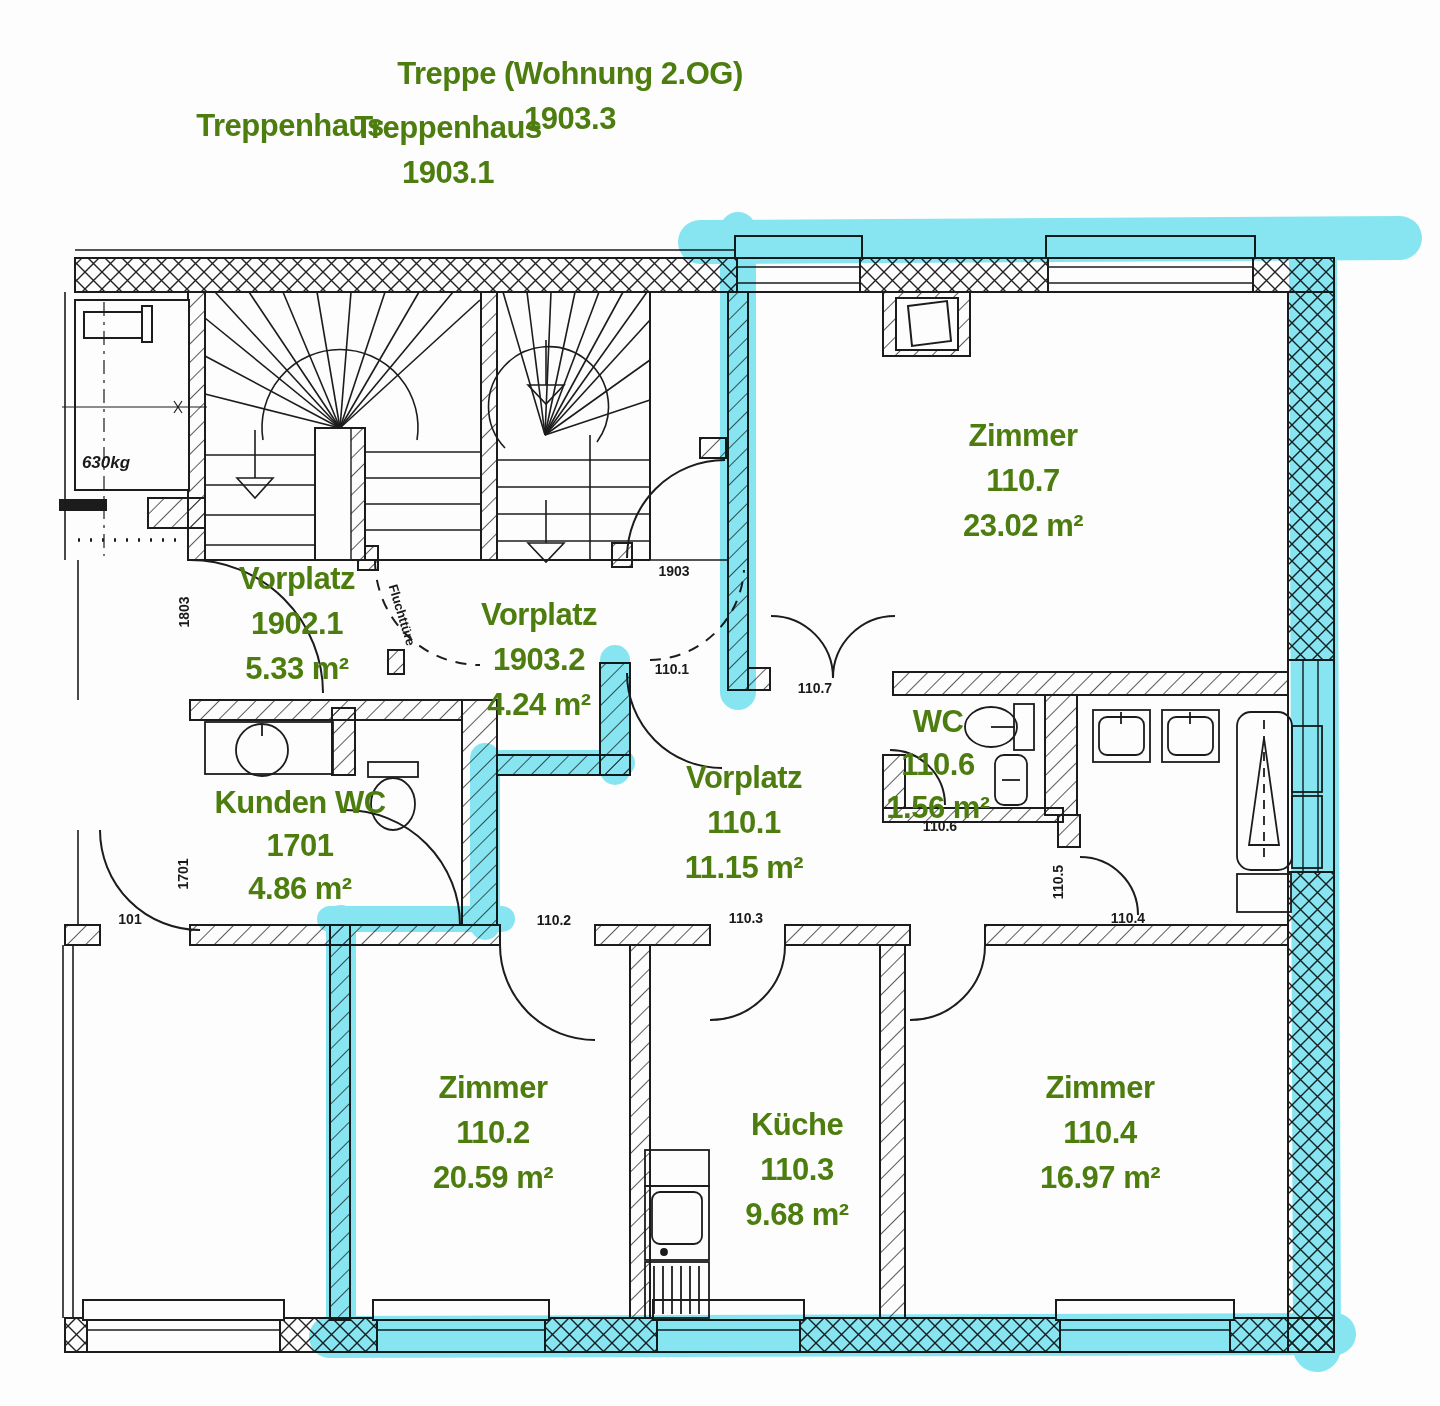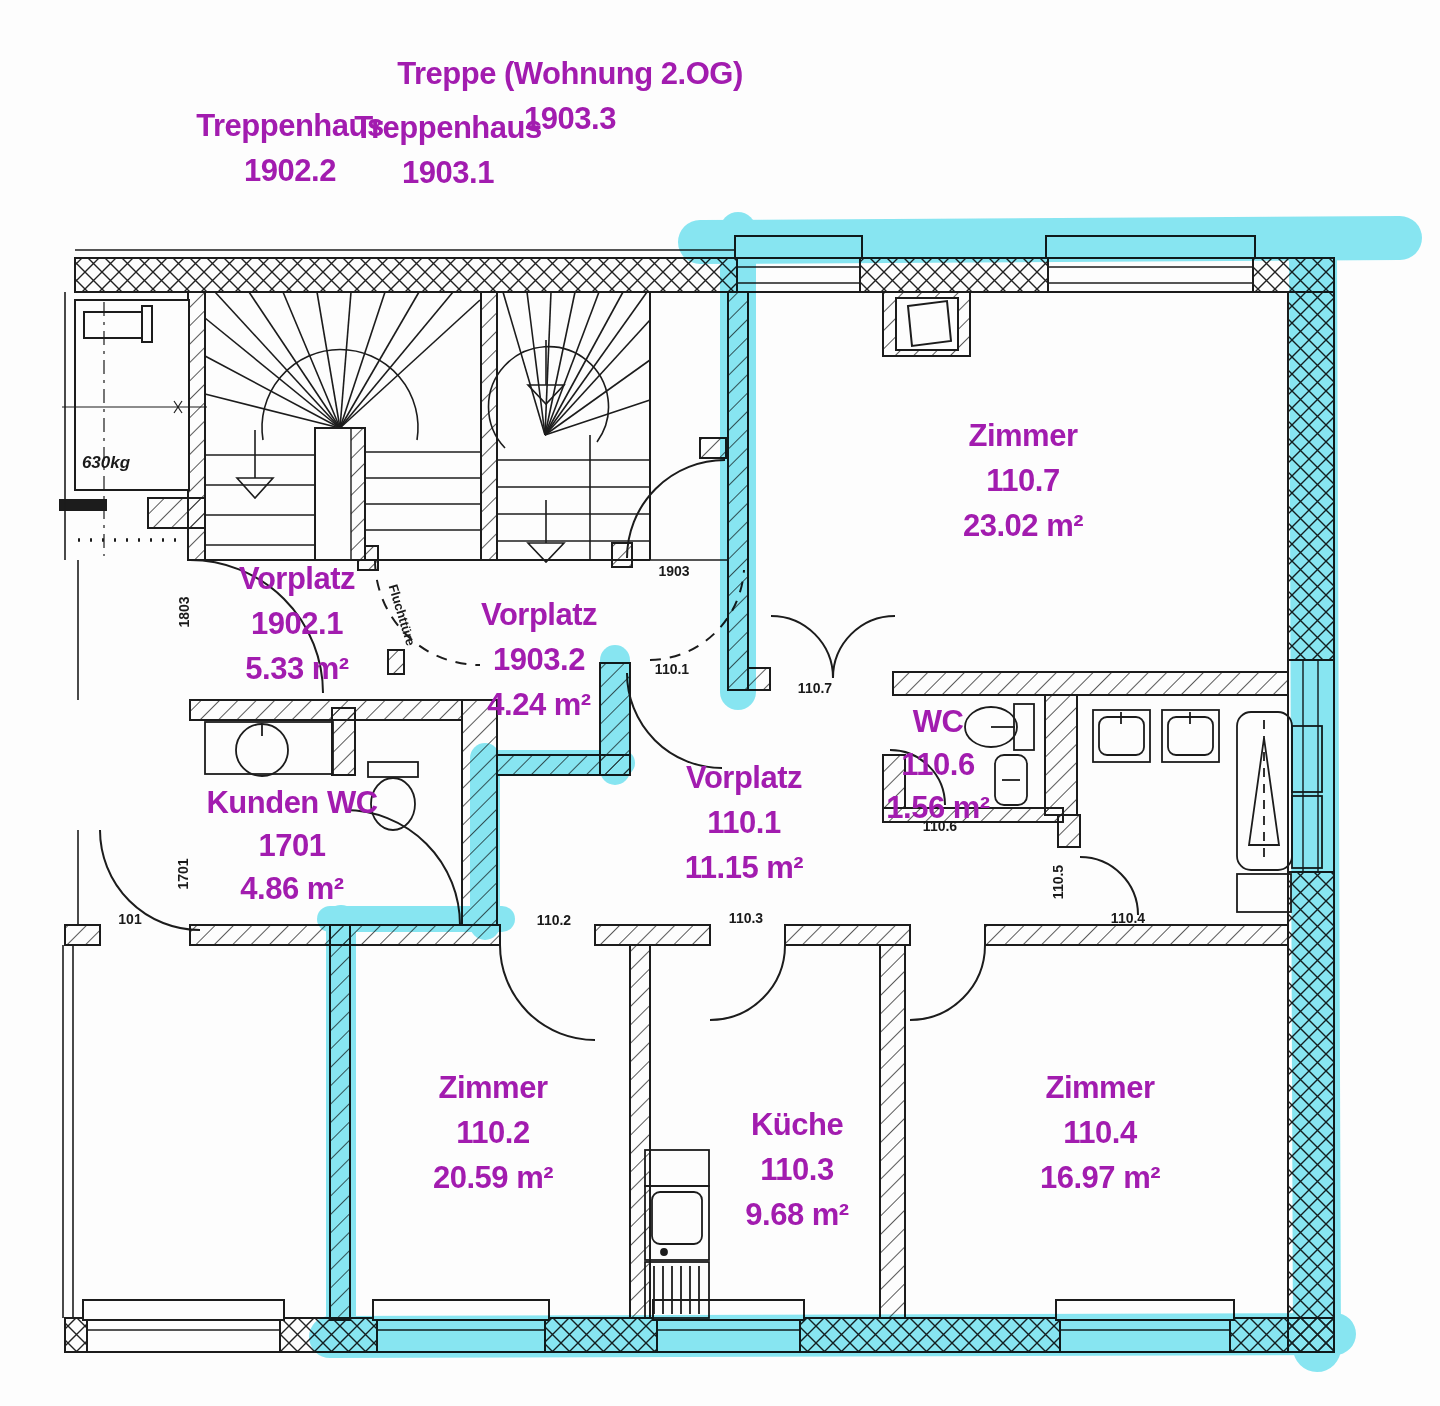--- a/index.html
+++ b/index.html
@@ -1,20 +1,20 @@
 <!DOCTYPE html>
 <html><head>
 <meta charset="utf-8">
 <style>
   html,body{margin:0;padding:0;background:#ffffff;}
   .plan{position:relative;width:1440px;height:1406px;background:#fdfdfd;overflow:hidden;
         font-family:"Liberation Sans",sans-serif;color:#171717;}
   .plan svg{position:absolute;left:0;top:0;}
   .rl{position:absolute;transform:translateX(-50%);text-align:center;white-space:nowrap;
-      font-size:31px;font-weight:bold;line-height:45px;letter-spacing:-0.5px;color:#a21caf;}
+      font-size:31px;font-weight:bold;line-height:45px;letter-spacing:-0.5px;color:#4d7c0f;}
   .sl{position:absolute;transform:translate(-50%,-50%);white-space:nowrap;
       font-size:14px;font-weight:bold;color:#1a1a1a;}
   .sl.r90{transform:translate(-50%,-50%) rotate(-90deg);}
   .sl.flucht{transform:translate(-50%,-50%) rotate(73deg);font-size:13px;}
   .sl.tiny{font-size:17px;font-style:italic;}
 </style>
 </head>
 <body>
 
 <div class="plan">
@@ -249,21 +249,20 @@
     <path d="M330,919 L502,919" stroke-width="26"></path>
     <path d="M485,925 L485,758" stroke-width="30"></path>
     <path d="M488,763 L622,763" stroke-width="26"></path>
     <path d="M615,770 L615,660" stroke-width="30"></path>
     <path d="M738,692 L738,230" stroke-width="36"></path>
   </g>
 </svg>
 
   <div class="rl" style="left:290px;top:103px">
     <div>Treppenhaus</div>
-    <div>1902.2</div>
   </div>
   <div class="rl" style="left:448px;top:105px">
     <div>Treppenhaus</div>
     <div>1903.1</div>
   </div>
   <div class="rl" style="left:570px;top:51px">
     <div>Treppe (Wohnung 2.OG)</div>
     <div>1903.3</div>
   </div>
   <div class="sl tiny" style="left:106px;top:463px">630kg</div>
@@ -275,21 +274,21 @@
   <div class="rl" style="left:539px;top:592px">
     <div>Vorplatz</div>
     <div>1903.2</div>
     <div>4.24 m²</div>
   </div>
   <div class="rl" style="left:1023px;top:413px">
     <div>Zimmer</div>
     <div>110.7</div>
     <div>23.02 m²</div>
   </div>
-  <div class="rl" style="left:292px;top:781px;line-height:43px">
+  <div class="rl" style="left:300px;top:781px;line-height:43px">
     <div>Kunden WC</div>
     <div>1701</div>
     <div>4.86 m²</div>
   </div>
   <div class="rl" style="left:744px;top:755px">
     <div>Vorplatz</div>
     <div>110.1</div>
     <div>11.15 m²</div>
   </div>
   <div class="rl" style="left:938px;top:700px;line-height:43px">

